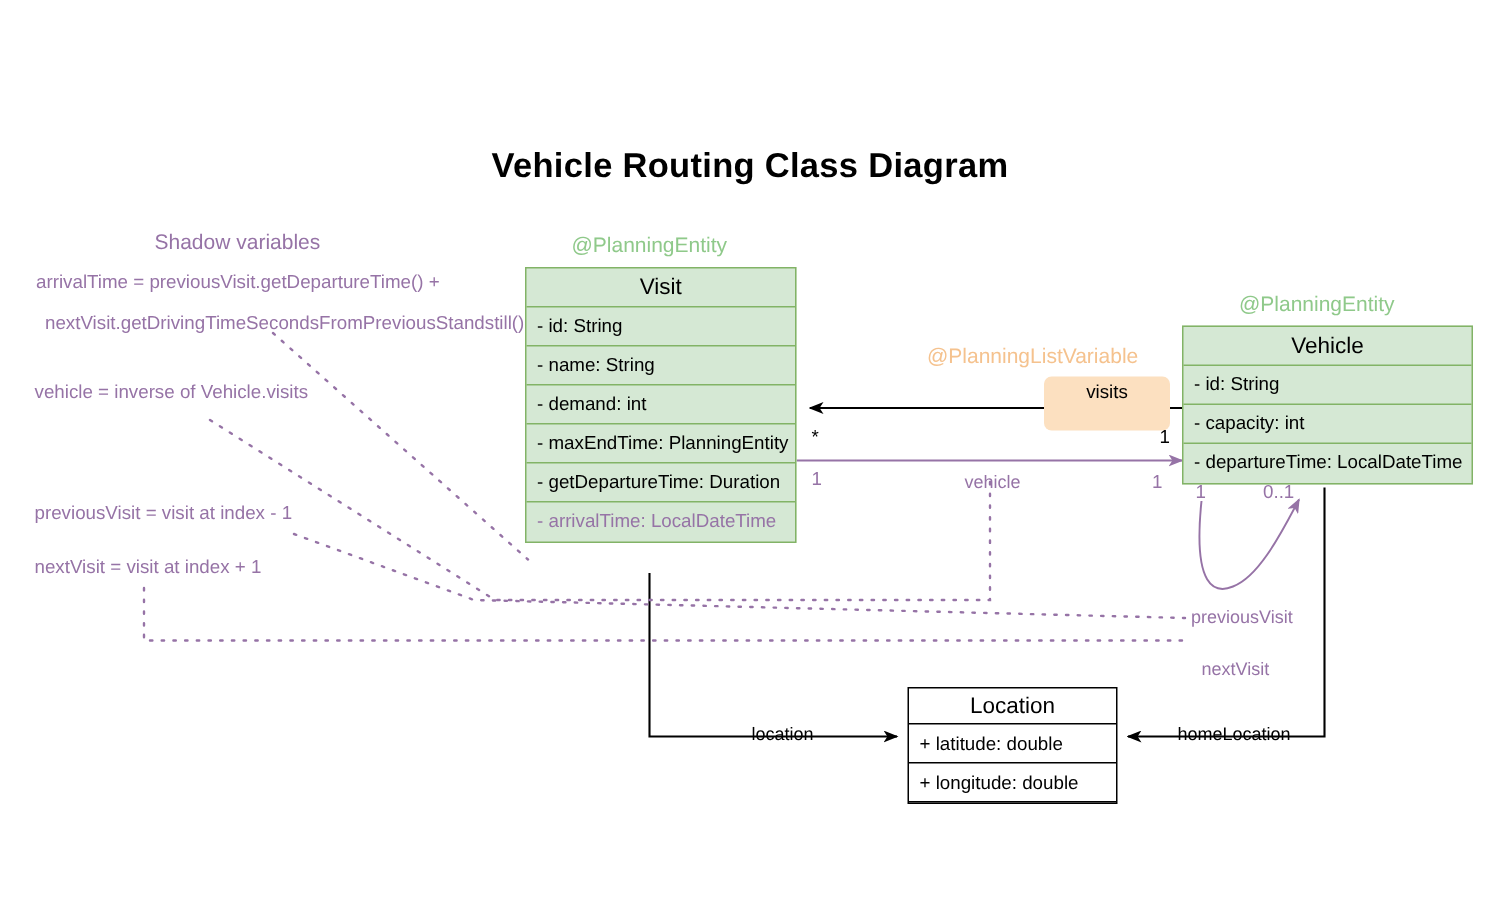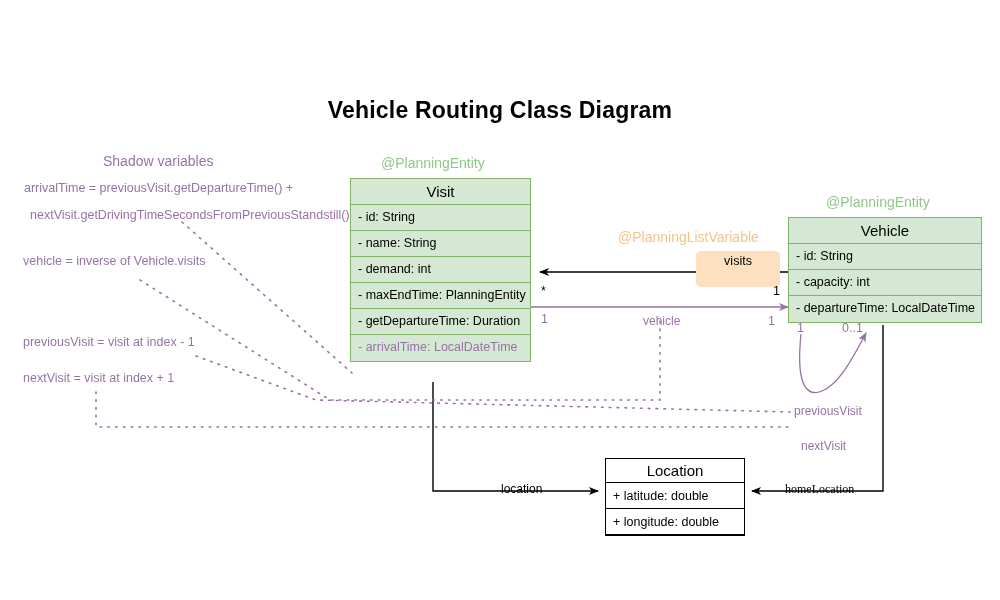--- a/index.html
+++ b/index.html
@@ -217,15 +217,15 @@
   <div class="edge-label purple" style="left:643px; top:314px;">vehicle</div>
   <div class="edge-label purple mult" style="left:768px; top:314px;">1</div>
 
   <div class="edge-label purple mult" style="left:797px; top:321px;">1</div>
   <div class="edge-label purple mult" style="left:842px; top:321px;">0..1</div>
 
   <div class="edge-label purple" style="left:794px; top:404px;">previousVisit</div>
   <div class="edge-label purple" style="left:801px; top:439px;">nextVisit</div>
 
   <div class="edge-label" style="left:501px; top:482px;">location</div>
-  <div class="edge-label" style="left:785px; top:482px;font-family:Liberation Serif, serif;">homeLocation</div>
+  <div class="edge-label" style="left:785px; top:482px;">homeLocation</div>
 
 </div>
 
 </body></html>

